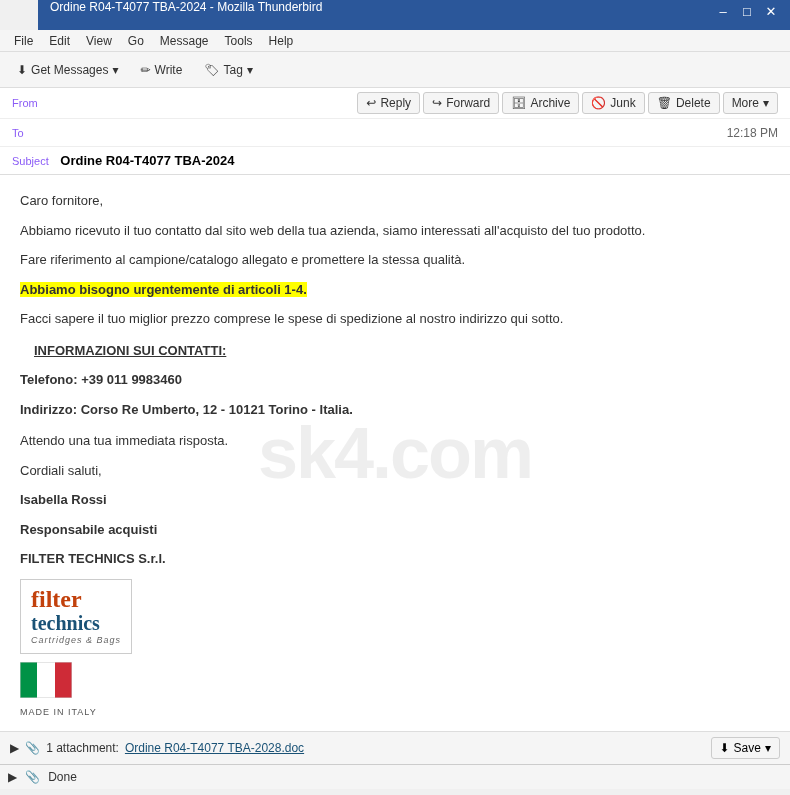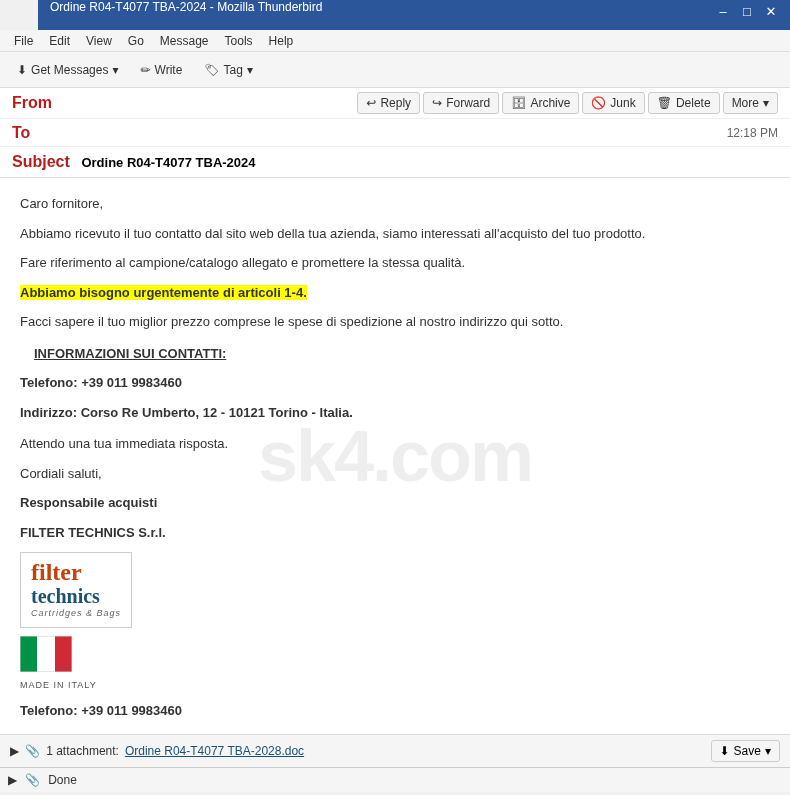--- a/index.html
+++ b/index.html
@@ -90,24 +90,23 @@
     }
     .email-meta-row {
       display: flex;
       align-items: center;
       justify-content: space-between;
       padding: 4px 12px;
       border-bottom: 1px solid #eee;
       min-height: 28px;
     }
     .email-meta-label {
-      color: #b91c1c;
-      font-size: 16px;
+      color: #8b5cf6;
+      font-size: 11px;
       min-width: 55px;
-      font-weight: bold;
     }
     .email-meta-value {
       flex: 1;
       font-size: 12px;
       color: #333;
     }
     .email-actions {
       display: flex;
       gap: 3px;
       align-items: center;
@@ -340,20 +339,23 @@
   <p style="position:relative;z-index:1;">
     <span class="bold">Telefono: +39 011 9983460</span>
   </p>
   <p style="position:relative;z-index:1;">
     <span class="bold">Indirizzo: Corso Re Umberto, 12 - 10121 Torino - Italia.</span>
   </p>
 
   <p style="position:relative;z-index:1;margin-top:12px;">Attendo una tua immediata risposta.</p>
   <p style="position:relative;z-index:1;margin-top:10px;">Cordiali saluti,</p>
 
+  <p style="position:relative;z-index:1;margin-top:10px;">
+    <span class="bold">Isabella Rossi</span>
+  </p>
   <p style="position:relative;z-index:1;">
     <span class="bold">Responsabile acquisti</span>
   </p>
 
   <p style="position:relative;z-index:1;margin-top:0;">
     <span class="bold">FILTER TECHNICS S.r.l.</span>
   </p>
 
   <div class="logo-area" style="position:relative;z-index:1;">
     <div class="logo-box">

